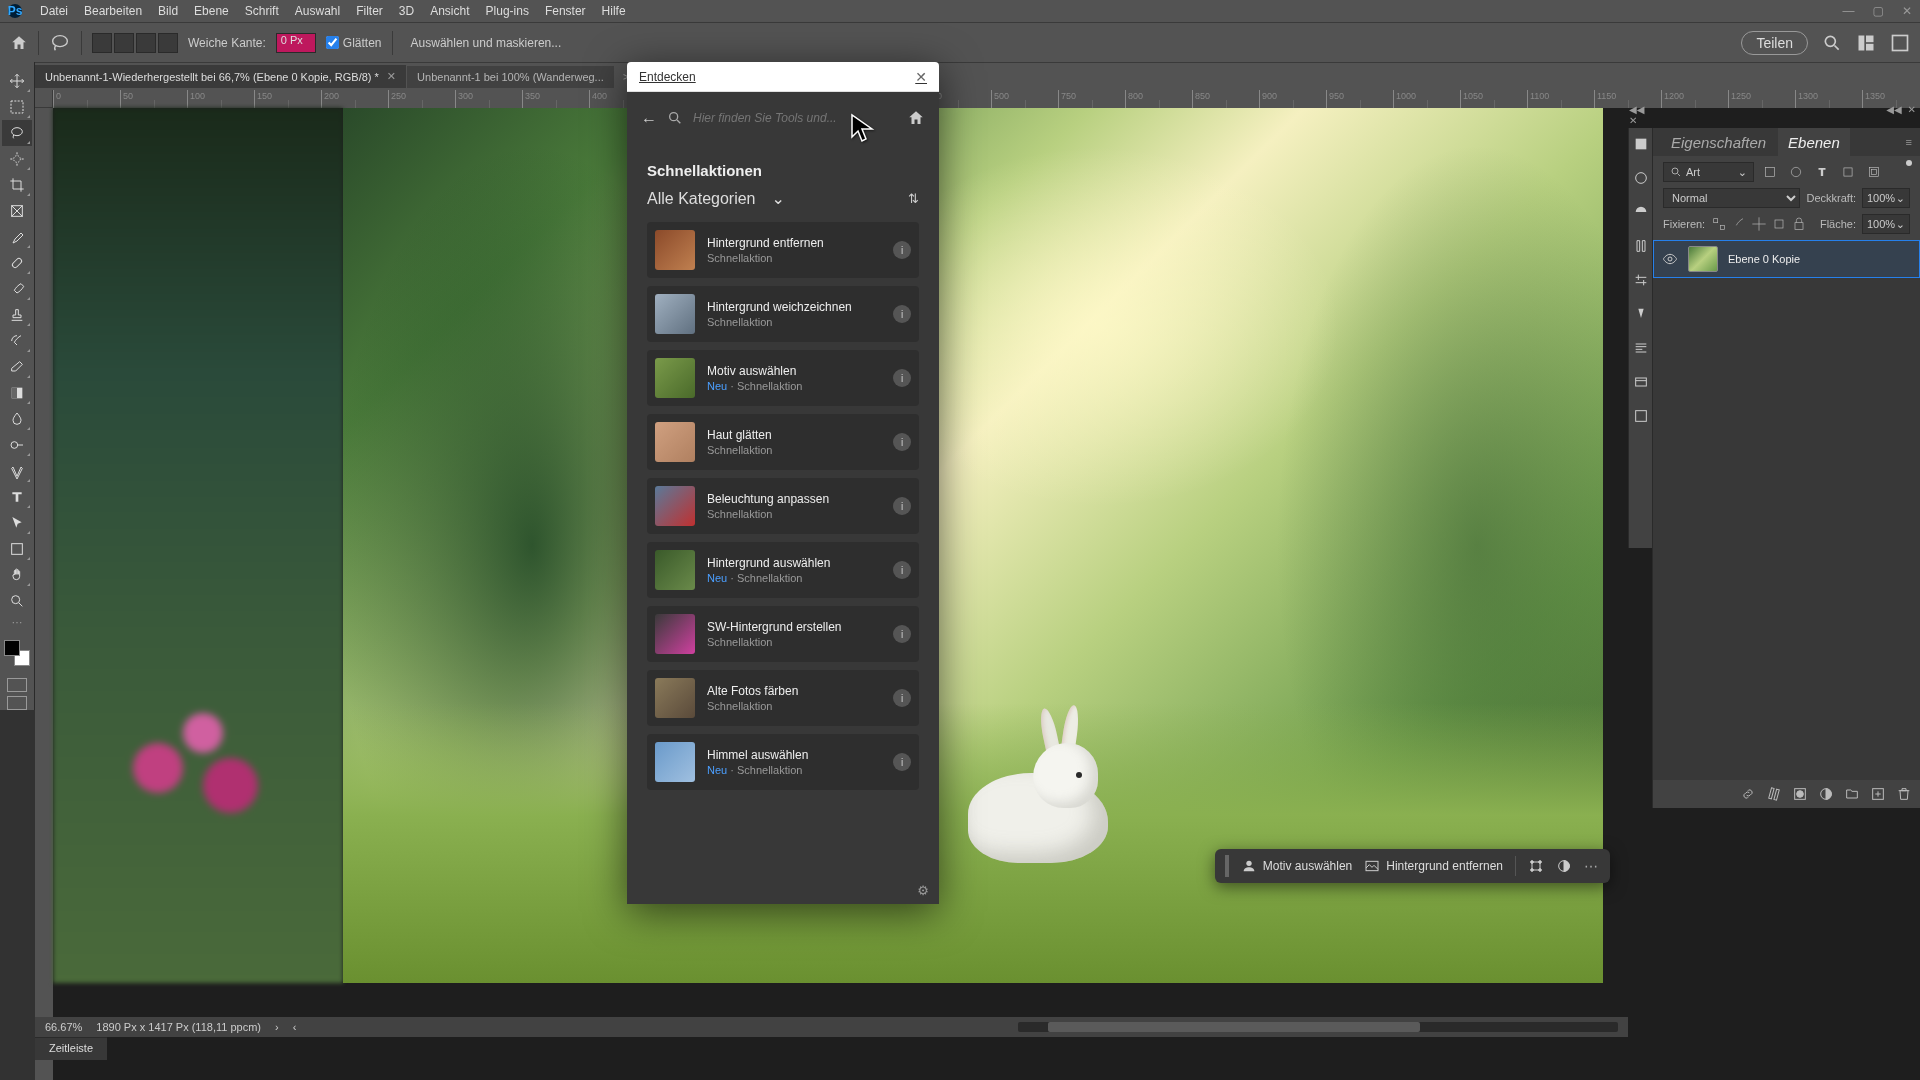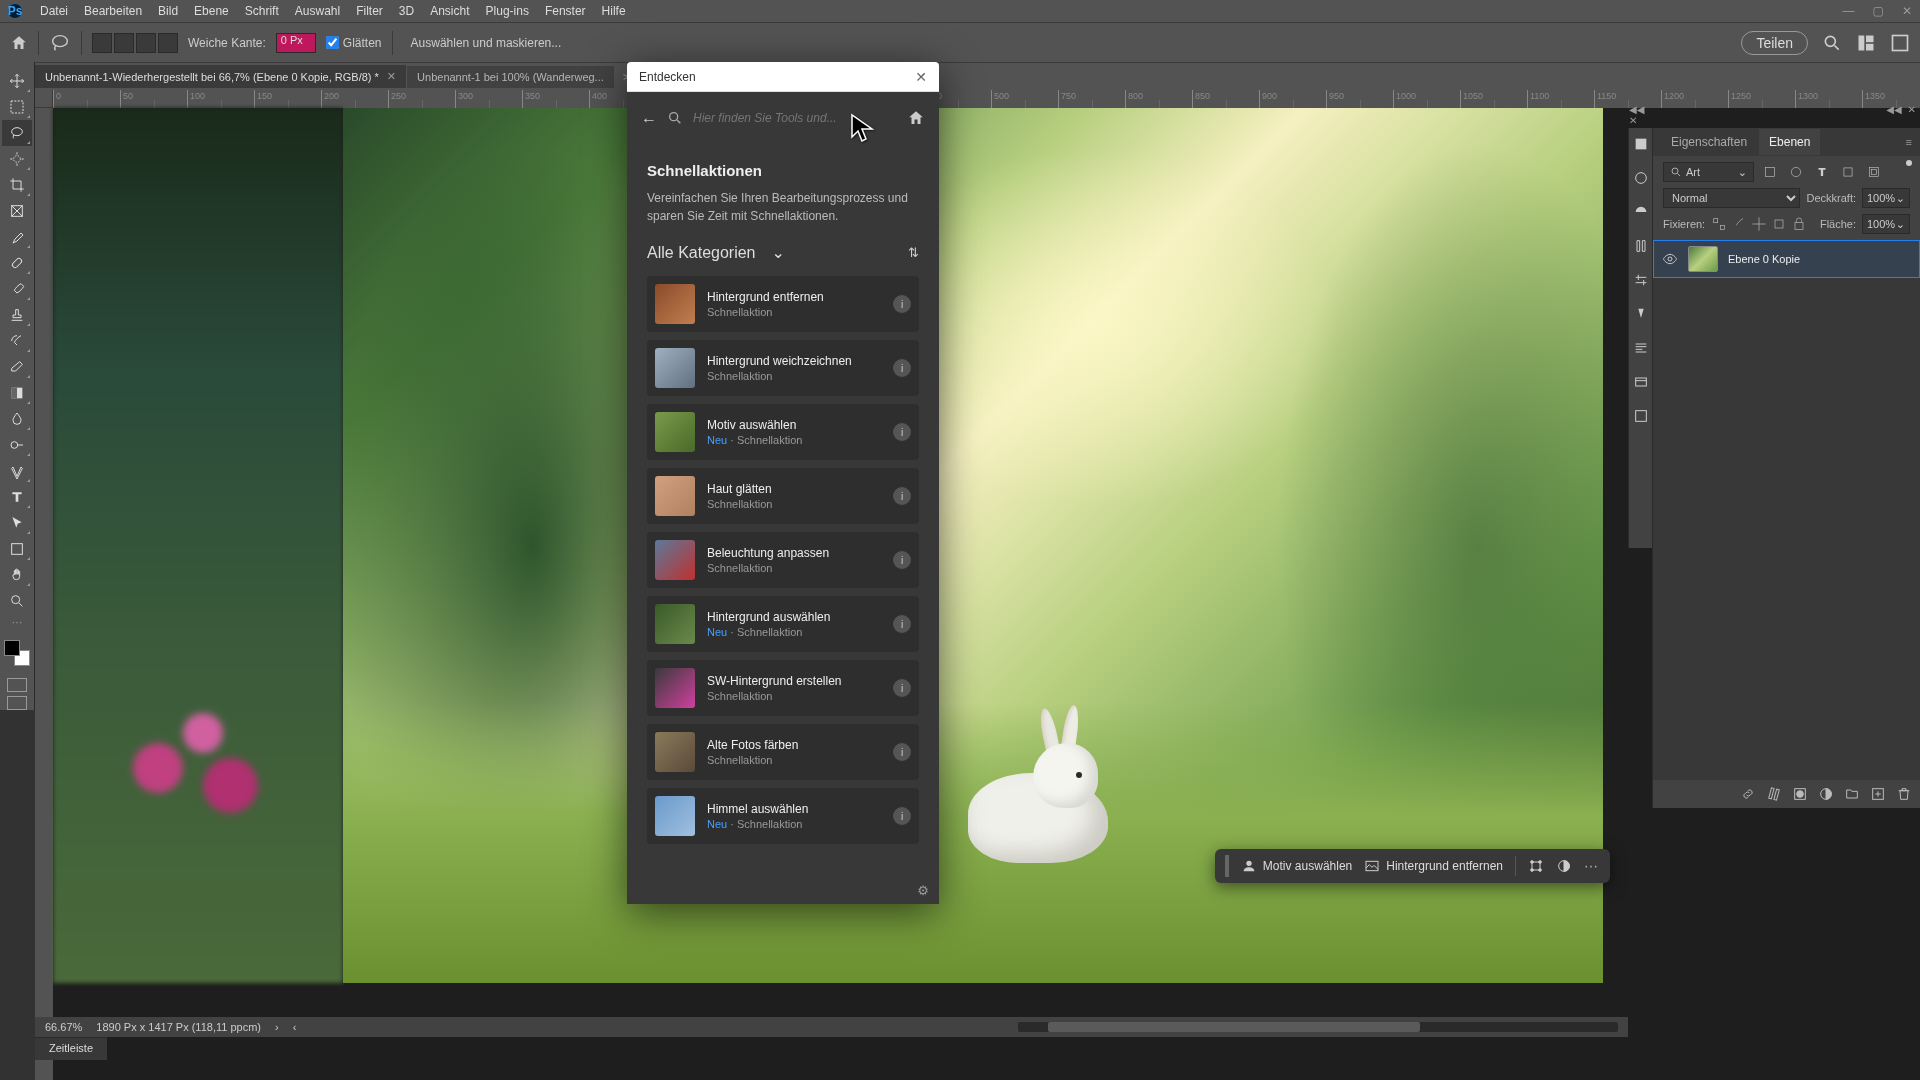--- a/index.html
+++ b/index.html
@@ -69,21 +69,21 @@
 
 .contextbar { position: absolute; bottom: 210px; right: 310px; background: #383838; border-radius: 6px; padding: 6px 10px; display: flex; align-items: center; gap: 12px; box-shadow: 0 4px 16px rgba(0,0,0,0.5); z-index: 3; }
 .contextbar .handle { width: 4px; height: 22px; border-left: 2px solid #666; border-right: 2px solid #666; }
 .contextbar .cbtn { display: flex; align-items: center; gap: 6px; color: #ddd; font-size: 12px; }
 .contextbar .cicon { width: 16px; height: 16px; }
 .contextbar .sep { width: 1px; height: 20px; background: #555; }
 .contextbar .dots { color: #aaa; font-size: 14px; letter-spacing: 2px; }
 
 
 .discover { position: absolute; top: 62px; left: 627px; width: 312px; height: 842px; background: #fff; border-radius: 4px; box-shadow: 0 8px 40px rgba(0,0,0,0.6); z-index: 100; display: flex; flex-direction: column; }
-.discover .titlebar { height: 30px; display: flex; align-items: center; padding: 0 12px; color: #333; font-size: 12px; border-bottom: 1px solid #e0e0e0; }
+.discover .titlebar { height: 30px; display: flex; align-items: center; padding: 0 12px; color: #333; font-size: 12px; border-bottom: 1px solid #e0e0e0; text-decoration: underline; }
 .discover .titlebar .x { margin-left: auto; color: #666; font-size: 14px; cursor: pointer; }
 .discover .body { flex: 1; background: #383838; display: flex; flex-direction: column; position: relative; }
 .discover .searchrow { height: 52px; display: flex; align-items: center; padding: 0 14px; gap: 10px; }
 .discover .back { color: #ccc; font-size: 16px; }
 .discover .searchicon { color: #aaa; }
 .discover .searchinput { flex: 1; background: transparent; border: none; color: #ccc; font-size: 12px; font-style: italic; outline: none; }
 .discover .homeicon2 { color: #ccc; }
 .discover .content { padding: 18px 20px 10px; overflow-y: auto; flex: 1; }
 .discover .content::-webkit-scrollbar { width: 8px; }
 .discover .content::-webkit-scrollbar-thumb { background: #555; border-radius: 4px; }
@@ -106,21 +106,21 @@
 .cursor { position: absolute; top: 113px; left: 850px; z-index: 200; pointer-events: none; }
 .cursor svg { filter: drop-shadow(1px 1px 1px rgba(0,0,0,0.6)); }
 
 
 .side-strip { position: absolute; right: 268px; top: 128px; width: 24px; background: #424242; display: flex; flex-direction: column; align-items: center; padding-top: 8px; gap: 18px; height: 420px; border-left: 1px solid #2a2a2a; }
 .side-strip .sicon { width: 16px; height: 16px; color: #ccc; }
 .side-strip .expand { position: absolute; top: -24px; right: 4px; color: #999; font-size: 10px; }
 
 .panel-group { position: absolute; right: 0; top: 128px; width: 268px; background: #424242; border-left: 1px solid #2a2a2a; }
 .panel-tabs { height: 28px; display: flex; align-items: center; padding: 0 8px; gap: 2px; background: #383838; }
-.ptab { color: #aaa; font-size: 12px; padding: 6px 10px; }
+.ptab { color: #aaa; font-size: 15px; padding: 6px 10px; font-style: italic; }
 .ptab.active { color: #eee; background: #424242; }
 .panel-tabs .menu { margin-left: auto; color: #999; font-size: 11px; }
 .panel-top { position: absolute; top: -24px; right: 4px; display: flex; gap: 6px; color: #999; font-size: 10px; }
 
 .layer-opts { padding: 6px 10px; display: flex; flex-direction: column; gap: 6px; }
 .layer-opts .row { display: flex; align-items: center; gap: 6px; }
 .layer-opts .artsearch { flex: 1; height: 20px; background: #383838; border: 1px solid #2a2a2a; color: #ccc; font-size: 11px; padding: 0 6px; display: flex; align-items: center; gap: 4px; }
 .layer-opts .li { width: 20px; height: 20px; display: flex; align-items: center; justify-content: center; color: #ccc; }
 .layer-opts select { background: #383838; border: 1px solid #2a2a2a; color: #ccc; font-size: 11px; height: 20px; padding: 0 4px; }
 .layer-opts .lbl { color: #bbb; font-size: 11px; }
@@ -463,21 +463,20 @@
           <circle cx="10" cy="10" r="6"></circle>
           <path d="M15 15l5 5"></path>
         </svg>
       <input class="searchinput" placeholder="Hier finden Sie Tools und..." style="">
       <svg class="homeicon2" width="18" height="18" viewBox="0 0 24 24" fill="#ccc">
           <path d="M12 3l9 8h-3v9h-4v-6h-4v6H6v-9H3z"></path>
         </svg>
     </div>
     <div class="content">
       <h3>Schnellaktionen</h3>
-      <p class="desc">Vereinfachen Sie Ihren Bearbeitungsprozess und sparen Sie Zeit mit Schnellaktionen.</p>
       <div class="filterrow">
         <div class="catdrop">
           <span>Alle Kategorien</span>
           <span>⌄</span>
         </div>
         <span class="sorticon">⇅</span>
       </div>
       <div id="qa-list">
           <div class="qa-item">
     <div class="qa-thumb" style="background:linear-gradient(135deg,#8b4a2a,#c08050)"></div>

